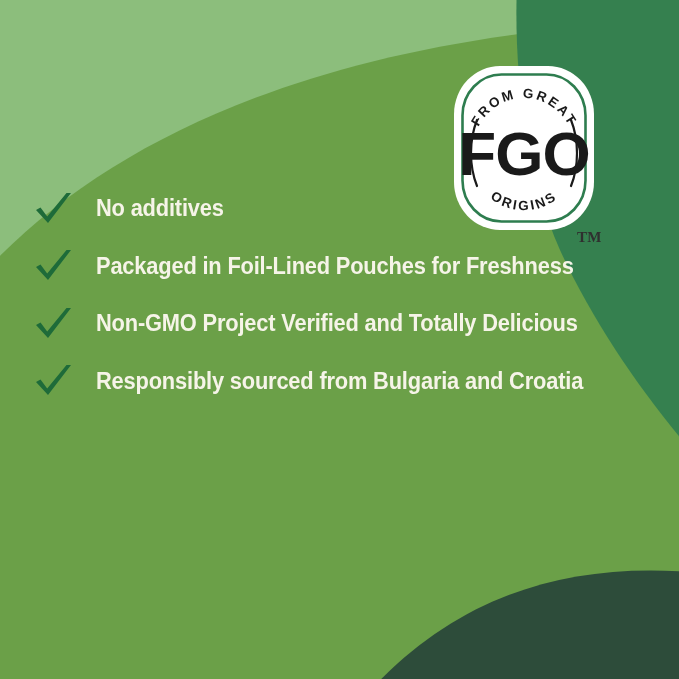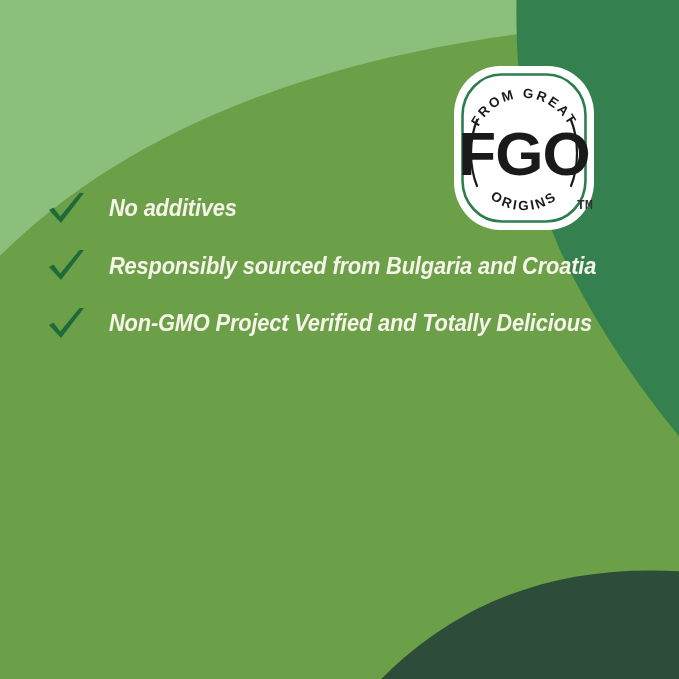--- a/index.html
+++ b/index.html
@@ -27,24 +27,23 @@
     position: absolute;
     left: 0;
     top: 0;
     width: 679px;
     height: 679px;
   }
 
   
   #feature-list {
     position: absolute;
-    left: 47px;
+    left: 34px;
     top: 180px;
     width: 600px;
-    font-style: italic;
   }
   .feature-row {
     display: flex;
     align-items: center;
     height: 57.5px;
   }
   .check-wrap {
     width: 62px;
     flex: 0 0 62px;
     display: flex;
@@ -73,23 +72,23 @@
     top: 62px;
     width: 148px;
     height: 172px;
   }
   #fgo-badge svg {
     display: block;
   }
   #tm-mark {
     position: absolute;
     left: 577px;
-    top: 198px;
-    font-family: Liberation Mono, monospace;
-    font-size: 13px;
+    top: 229px;
+    font-family: Liberation Serif, serif;
+    font-size: 15px;
     font-weight: bold;
     color: #2f2f2f;
     letter-spacing: 0.3px;
   }
 </style>
 </head>
 <body>
 
 <div id="infographic">
 
@@ -147,34 +146,42 @@
         <span class="check-wrap">
           <svg width="40" height="38" viewBox="0 0 40 38">
             <path d="M 2 20 L 14 33 L 37 3 L 32.5 3 L 13.2 26.5 L 6.5 17.5 Z" fill="#1E6B39"></path>
           </svg>
         </span>
         <span class="feature-text">No additives</span>
       </div>
 
 
 
-
       <div class="feature-row">
         <span class="check-wrap">
           <svg width="40" height="38" viewBox="0 0 40 38">
             <path d="M 2 20 L 14 33 L 37 3 L 32.5 3 L 13.2 26.5 L 6.5 17.5 Z" fill="#1E6B39"></path>
           </svg>
         </span>
-        <span class="feature-text">Responsibly sourced from Bulgaria and Croatia</span>
+        <span class="feature-text">Packaged in Foil-Lined Pouches for Freshness</span>
       </div>
 
       <div class="feature-row">
         <span class="check-wrap">
           <svg width="40" height="38" viewBox="0 0 40 38">
             <path d="M 2 20 L 14 33 L 37 3 L 32.5 3 L 13.2 26.5 L 6.5 17.5 Z" fill="#1E6B39"></path>
           </svg>
         </span>
         <span class="feature-text">Non-GMO Project Verified and Totally Delicious</span>
       </div>
 
+      <div class="feature-row">
+        <span class="check-wrap">
+          <svg width="40" height="38" viewBox="0 0 40 38">
+            <path d="M 2 20 L 14 33 L 37 3 L 32.5 3 L 13.2 26.5 L 6.5 17.5 Z" fill="#1E6B39"></path>
+          </svg>
+        </span>
+        <span class="feature-text">Responsibly sourced from Bulgaria and Croatia</span>
+      </div>
+
     </div>
   </div>
 </div>
 
 </body></html>

